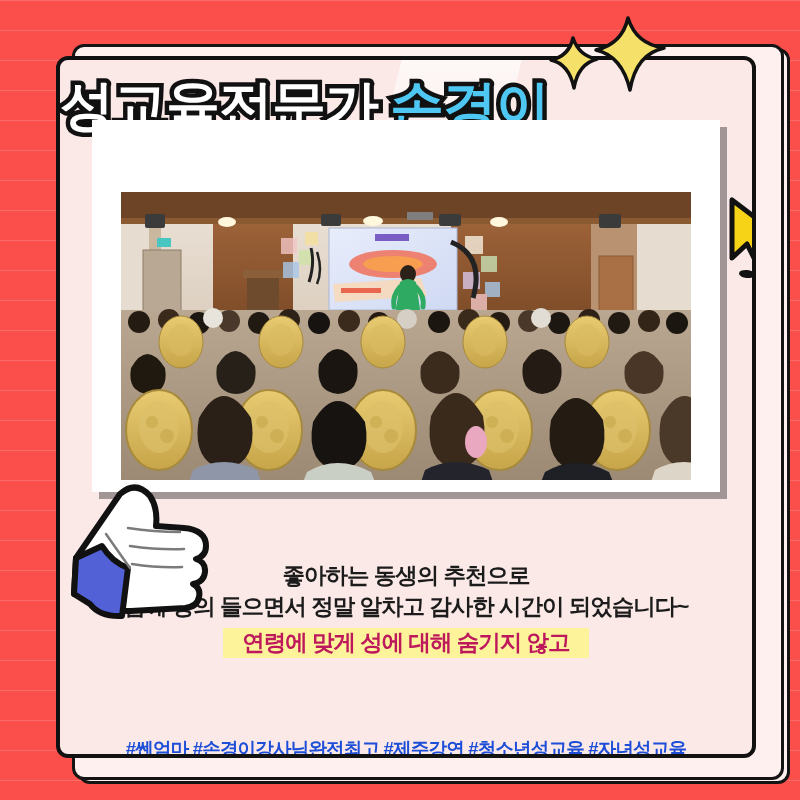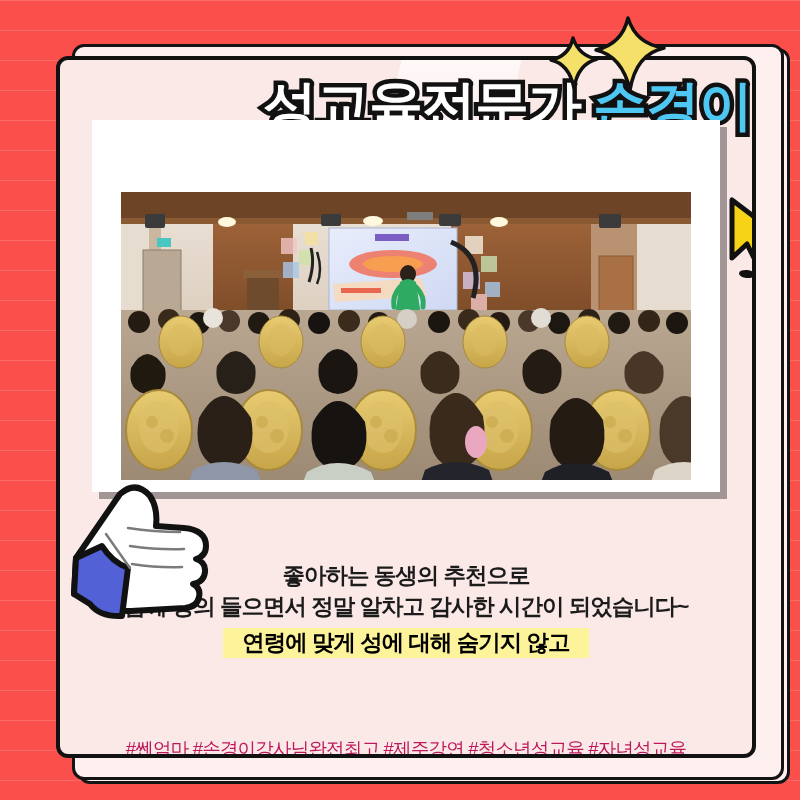--- a/index.html
+++ b/index.html
@@ -35,21 +35,21 @@
   }
   
   #light-beam{
     position:absolute;left:330px;top:-28px;width:120px;height:150px;
     background:linear-gradient(to bottom,rgba(255,255,255,.85),rgba(255,255,255,0));
     transform:skewX(-14deg);pointer-events:none;
   }
 
   
   #title-wrap{
-    position:absolute;left:0;top:18px;width:692px;text-align:right;
+    position:absolute;left:0;top:18px;width:692px;text-align:left;
     white-space:nowrap;
   }
   .title-txt{
     display:inline-block;
     font-family:"Liberation Sans","DejaVu Sans",sans-serif;
     font-size:54px;font-weight:bold;letter-spacing:-1px;line-height:1;
     -webkit-text-stroke:9px #111;paint-order:stroke fill;
   }
   #title-a{color:#ffffff;}
   #title-b{color:#4ec7f2;margin-left:12px;}
@@ -102,30 +102,30 @@
 
   
   #body-copy{
     position:absolute;left:0;top:500px;width:692px;text-align:center;
   }
   .line{
     font-size:22.5px;font-weight:bold;color:#1b1b1b;letter-spacing:-1px;
     line-height:31px;white-space:nowrap;
   }
   .hl{
-    color:#000000;background:#fdf39a;display:inline-block;
+    color:#be185d;background:#fdf39a;display:inline-block;
     padding:0 19px;line-height:30px;
   }
   #hl-wrap{margin-top:6px;}
 
   #tags{
     position:absolute;left:0;top:675px;width:692px;text-align:center;
   }
   .tag-line{
-    font-size:18.5px;font-weight:normal;color:#be185d;letter-spacing:-.8px;
+    font-size:18.5px;font-weight:bold;color:#1d4ed8;letter-spacing:-.8px;
     line-height:28px;white-space:nowrap;
   }
 </style>
 </head>
 <body>
 
 <div id="stage">
 
   <div class="card-stack-layer" id="stack-back"></div>
   <div class="card-stack-layer" id="stack-mid"></div>

